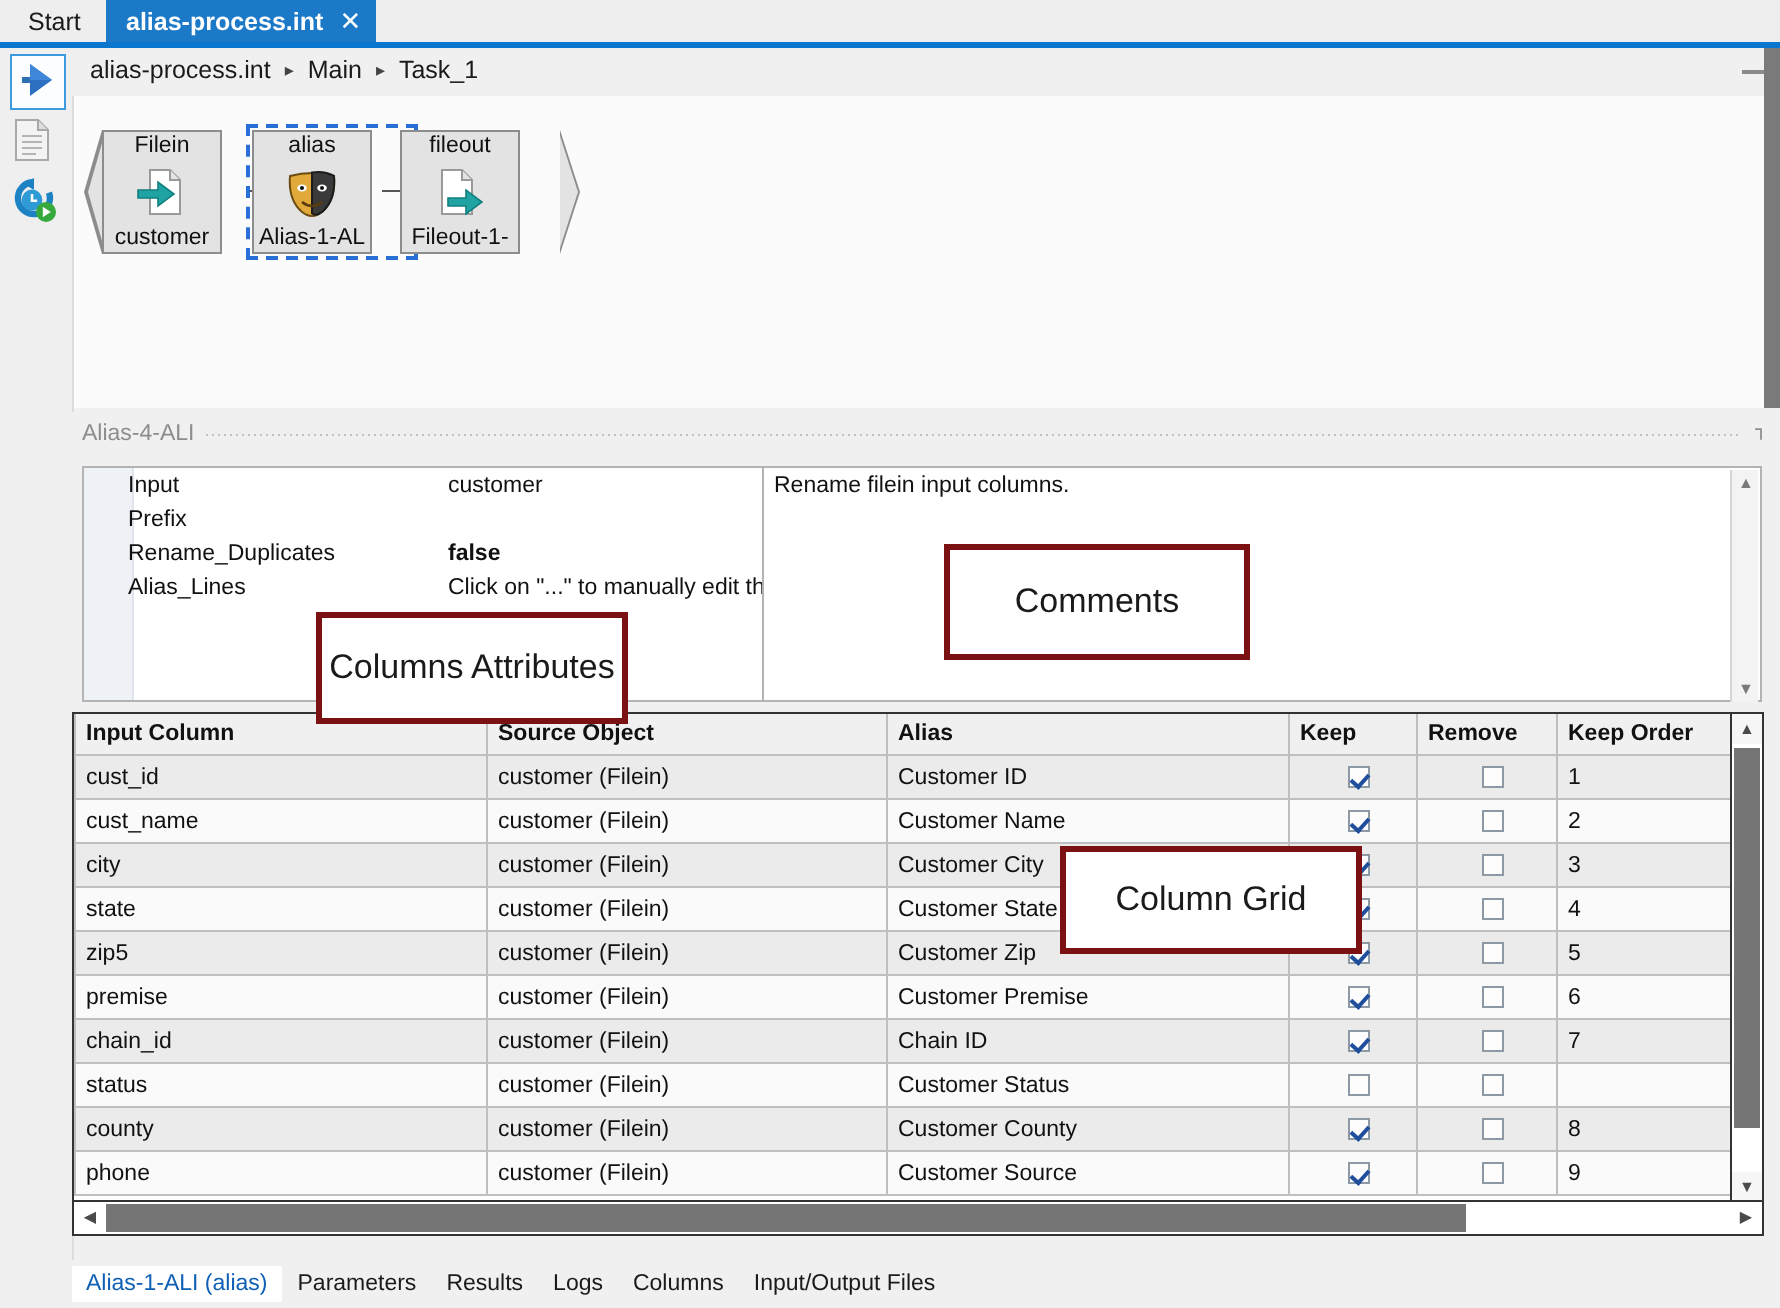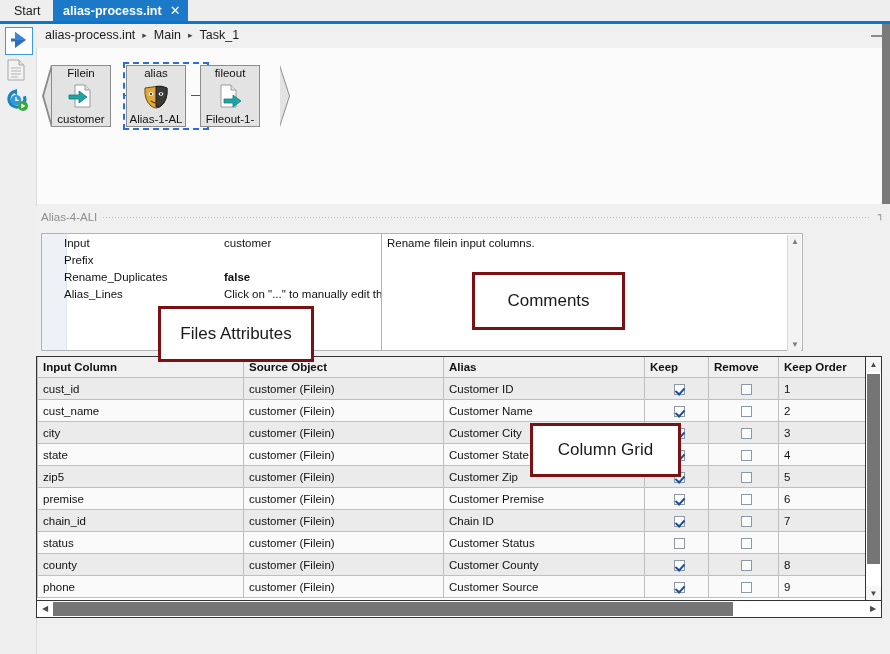--- a/index.html
+++ b/index.html
@@ -64,21 +64,21 @@
   .paneltitle .pin{margin-right:6px;font-size:12px;color:#8d8d8d;transform:rotate(90deg);}
 
   
   .attrwrap{position:absolute;left:36px;top:228px;width:846px;height:128px;background:#f0f0f0;}
   .attrbox{position:absolute;left:5px;top:5px;width:345px;height:118px;background:#ffffff;border:1px solid #b3b3b3;box-sizing:border-box;overflow:hidden;}
   .attrgutter{position:absolute;left:0;top:0;width:24px;height:118px;background:#eef2f7;border-right:1px solid #dfe5ec;}
   .attrrow{position:relative;height:17px;display:flex;align-items:center;}
   .attrrow .k{position:absolute;left:22px;font-size:11.5px;color:#111;}
   .attrrow .v{position:absolute;left:182px;font-size:11.5px;color:#111;white-space:nowrap;}
   .attrrow .v.b{font-weight:bold;}
-  .cmtbox{position:absolute;left:345px;top:5px;width:422px;height:118px;background:#ffffff;border:1px solid #b3b3b3;box-sizing:border-box;text-align:right;}
+  .cmtbox{position:absolute;left:345px;top:5px;width:500px;height:118px;background:#ffffff;border:1px solid #b3b3b3;box-sizing:border-box;text-align:right;}
   .cmttext{position:absolute;left:5px;top:3px;font-size:11.5px;color:#111;}
   .cmtsb{position:absolute;right:1px;top:1px;width:13px;height:116px;background:#f3f3f3;border-left:1px solid #d6d6d6;}
   .cmtsb .ar{position:absolute;left:3px;font-size:8px;color:#7a7a7a;}
 
   
   .callout{position:absolute;background:#ffffff;border:3px solid #7b1113;
         display:flex;align-items:center;justify-content:center;
         font-size:17px;color:#1a1a1a;z-index:40;box-sizing:border-box;}
 
   
@@ -373,23 +373,31 @@
       <div class="btn dn">▼</div>
     </div>
     <div class="hsb">
       <div class="btn l">◀</div>
       <div class="thumb"></div>
       <div class="btn r">▶</div>
     </div>
   </div>
 
   <div class="callout" style="left:158px;top:306px;width:156px;height:56px;">
-    <span>Files Attributes</span>
+    <span>Columns Attributes</span>
   </div>
   <div class="callout" style="left:472px;top:272px;width:153px;height:58px;">
     <span>Comments</span>
   </div>
   <div class="callout" style="left:530px;top:423px;width:151px;height:54px;">
     <span>Column Grid</span>
   </div>
 
+  <div class="btabs">
+    <div class="btab active">Alias-1-ALI (alias)</div>
+    <div class="btab">Parameters</div>
+    <div class="btab">Results</div>
+    <div class="btab">Logs</div>
+    <div class="btab">Columns</div>
+    <div class="btab">Input/Output Files</div>
+  </div>
 
 </div>
 
 </body></html>

